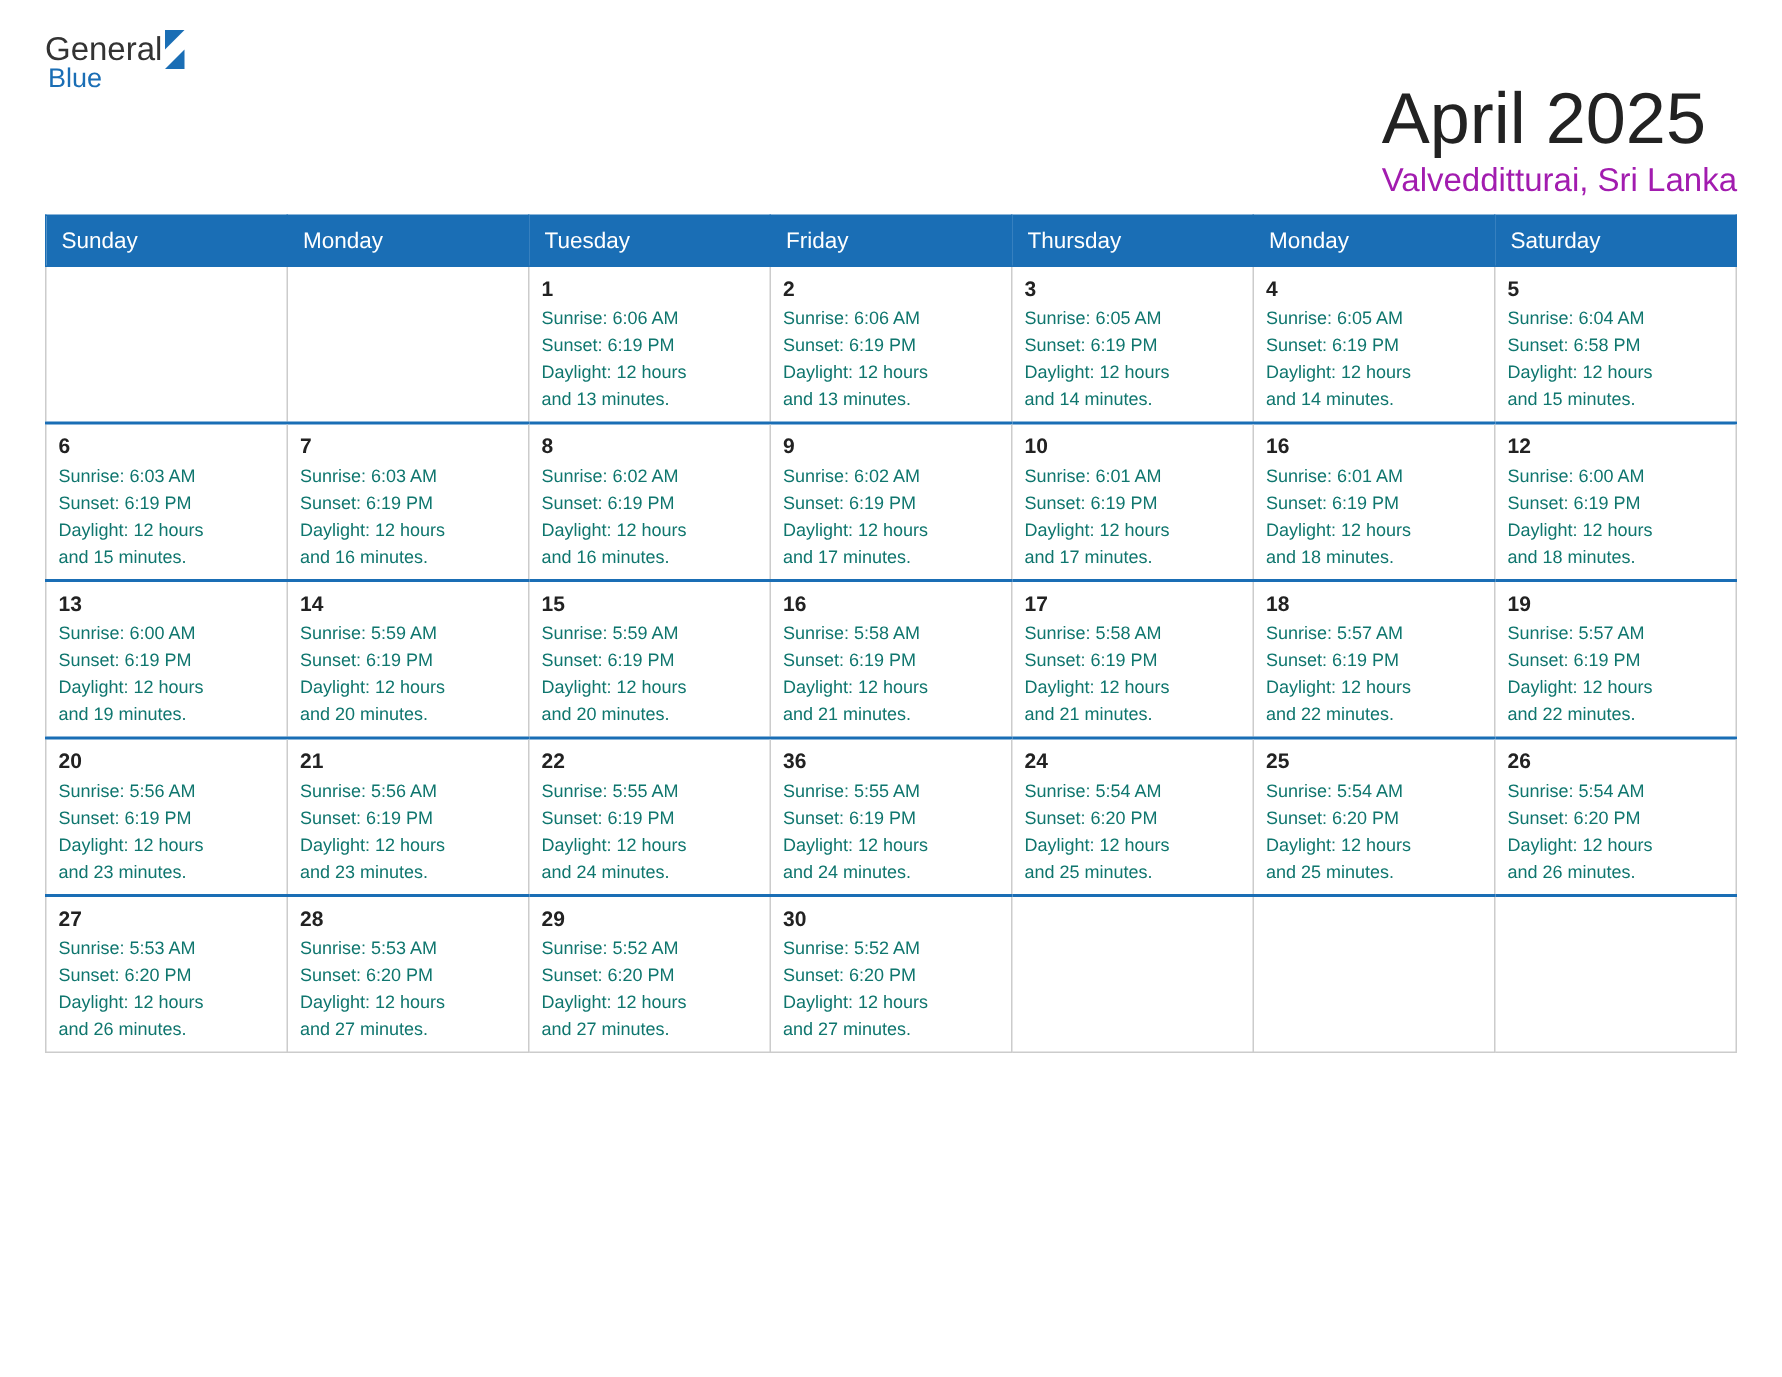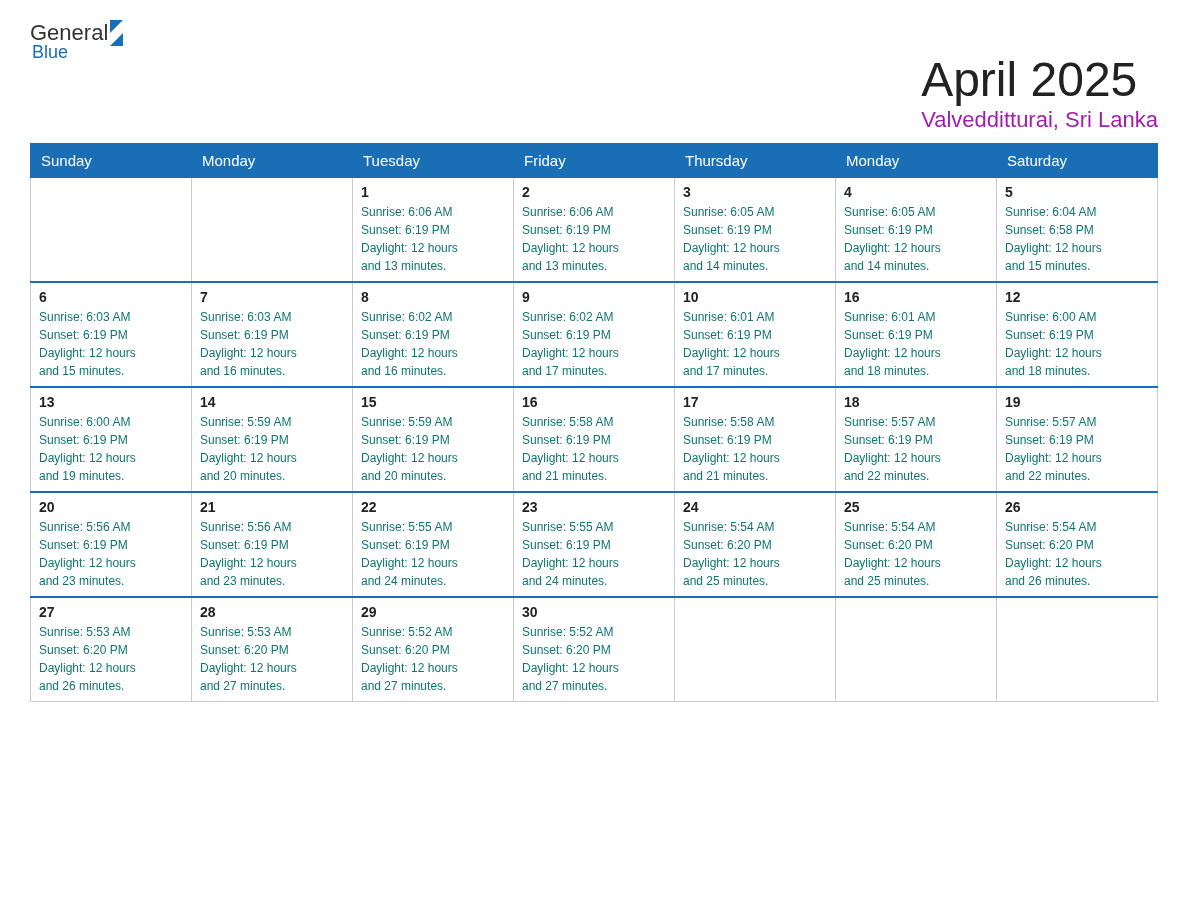--- a/index.html
+++ b/index.html
@@ -275,21 +275,21 @@
 and 23 minutes.</div>
         </td>
         <td>
           <span class="day-number">22</span>
           <div class="day-info" style="white-space: pre-line;">Sunrise: 5:55 AM
 Sunset: 6:19 PM
 Daylight: 12 hours
 and 24 minutes.</div>
         </td>
         <td>
-          <span class="day-number">23</span>
+          <span class="day-number">36</span>
           <div class="day-info" style="white-space: pre-line;">Sunrise: 5:55 AM
 Sunset: 6:19 PM
 Daylight: 12 hours
 and 24 minutes.</div>
         </td>
         <td>
           <span class="day-number">24</span>
           <div class="day-info" style="white-space: pre-line;">Sunrise: 5:54 AM
 Sunset: 6:20 PM
 Daylight: 12 hours

